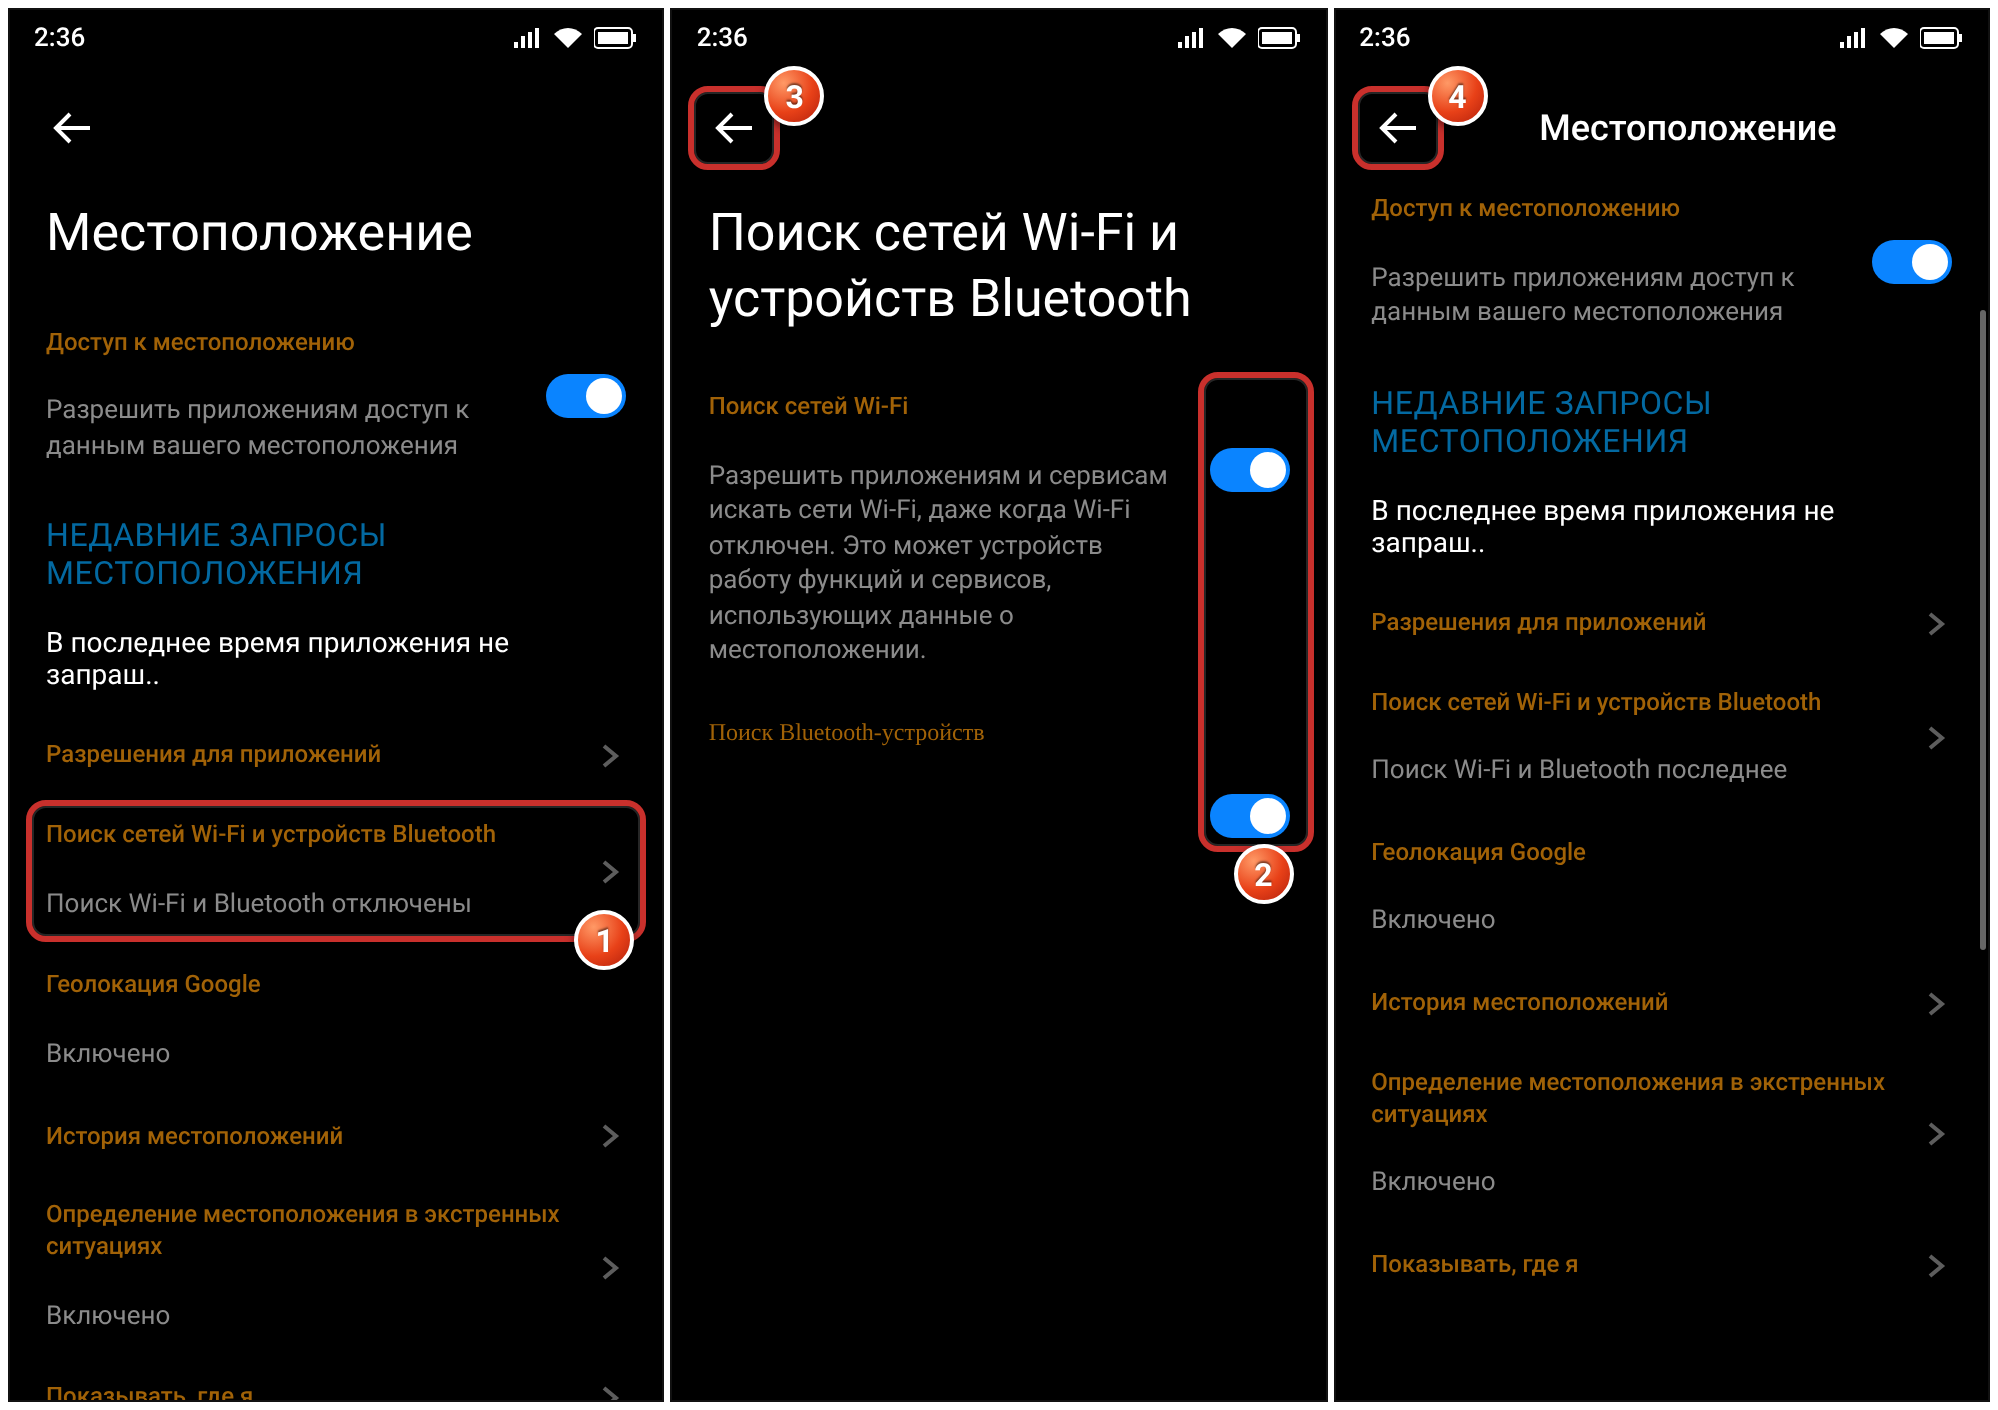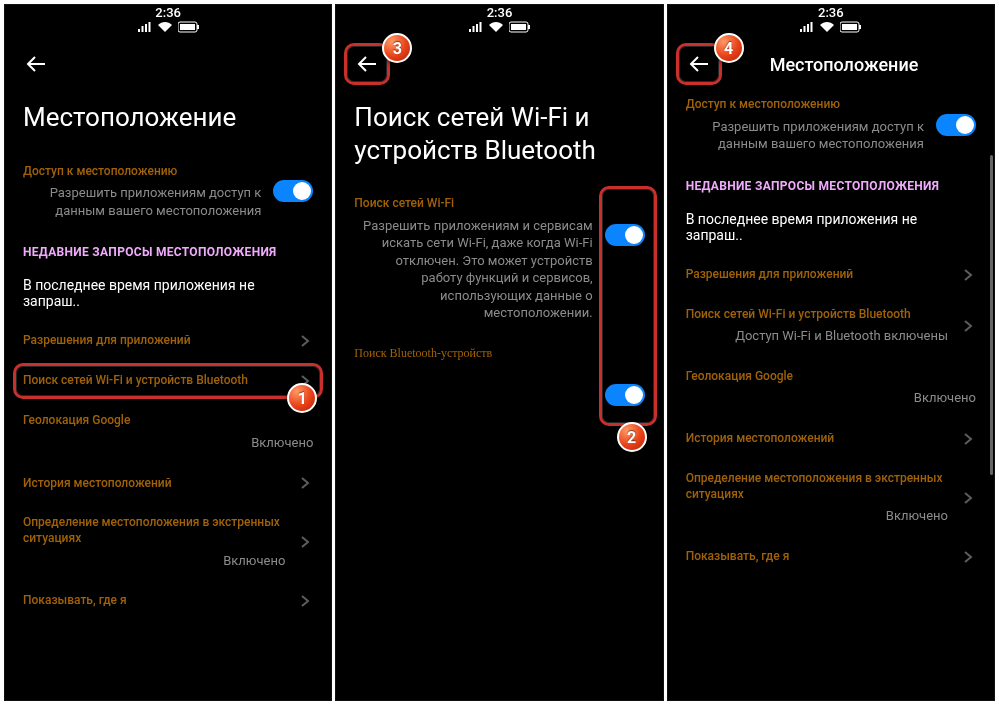--- a/index.html
+++ b/index.html
@@ -23,21 +23,20 @@
     border: 1px solid #111;
   }
   .status-bar {
     height: 28px;
     display: flex;
     align-items: center;
     justify-content: space-between;
     padding: 0 12px;
     font-size: 13px;
     font-weight: 500;
-    flex-direction: column;
   }
   .status-icons { display:flex; align-items:center; gap:5px; }
   .signal-icon, .wifi-icon, .battery-icon { display:inline-flex; }
   .signal-icon svg, .wifi-icon svg, .battery-icon svg { display:block; }
   .nav-row {
     display:flex;
     align-items:center;
     padding: 14px 14px 4px 14px;
     gap: 14px;
   }
@@ -60,27 +59,26 @@
   .content { flex:1; overflow:hidden; padding: 0 0 6px 0; }
   .row {
     display:flex;
     align-items:center;
     padding: 12px 18px;
     gap: 12px;
     position:relative;
   }
   .row-text { flex:1; min-width:0; }
   .row-title { font-size: 12px; font-weight:500; color:#a16207; line-height:1.3; }
-  .row-sub { font-size: 13px; color:#8b8b8b; margin-top:5px; line-height:1.35;text-align:right; }
+  .row-sub { font-size: 13px; color:#8b8b8b; margin-top:18px; line-height:1.35; }
   .section-header {
-    font-size: 12px;
-    color:#f0abfc;
+    font-size: 16px;
+    color:#0369a1;
     letter-spacing: .3px;
     padding: 14px 18px 6px 18px;
-    font-weight: bold;
   }
   .plain-text {
     font-size: 14px;
     color:#ffffff;
     padding: 12px 18px;
   }
   .toggle {
     width: 40px; height:22px; border-radius:11px;
     background:#0a84ff;
     position:relative; flex-shrink:0;
@@ -171,20 +169,21 @@
       <span class="chevron">
           <svg width="16" height="16">
             <path d="M5 3l6 5-6 5"></path>
           </svg>
         </span>
     </div>
 
     <div class="row" style="position:relative;">
       <div class="row-text">
         <div class="row-title">Поиск сетей Wi-Fi и устройств Bluetooth</div>
+        <div class="row-sub">Поиск Wi-Fi и Bluetooth отключены</div>
       </div>
       <span class="chevron">
           <svg width="16" height="16">
             <path d="M5 3l6 5-6 5"></path>
           </svg>
         </span>
       <div class="highlight-box" style="top:2px;left:8px;right:8px;bottom:2px;"></div>
     </div>
 
     <div class="row" style="position:relative;">
@@ -330,21 +329,21 @@
         </div>
       <span class="chevron">
           <svg width="16" height="16">
             <path d="M5 3l6 5-6 5"></path>
           </svg>
         </span>
     </div>
     <div class="row">
       <div class="row-text">
         <div class="row-title">Поиск сетей Wi-Fi и устройств Bluetooth</div>
-        <div class="row-sub">Доступ Wi-Fi и Bluetooth включены</div>
+        <div class="row-sub">Поиск Wi-Fi и Bluetooth последнее</div>
       </div>
       <span class="chevron">
           <svg width="16" height="16">
             <path d="M5 3l6 5-6 5"></path>
           </svg>
         </span>
     </div>
     <div class="row">
       <div class="row-text">
         <div class="row-title">Геолокация Google</div>

